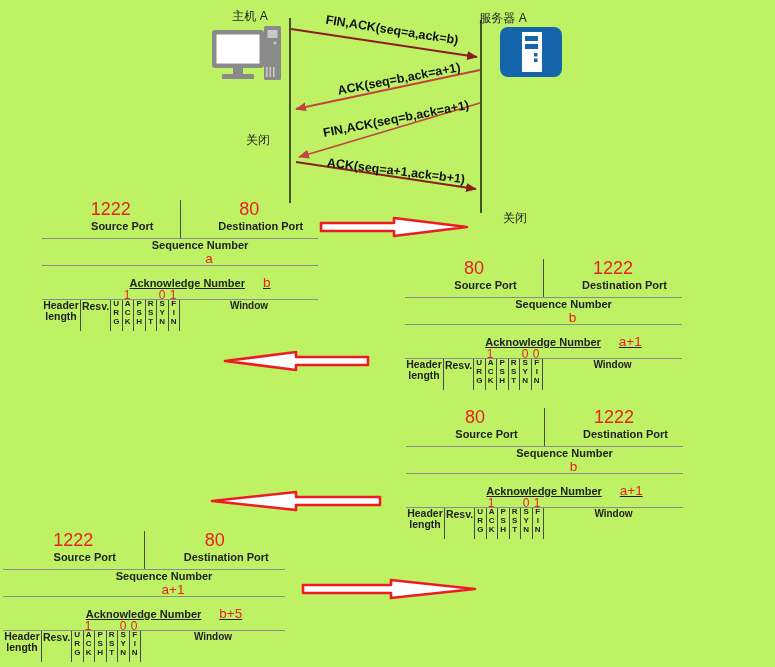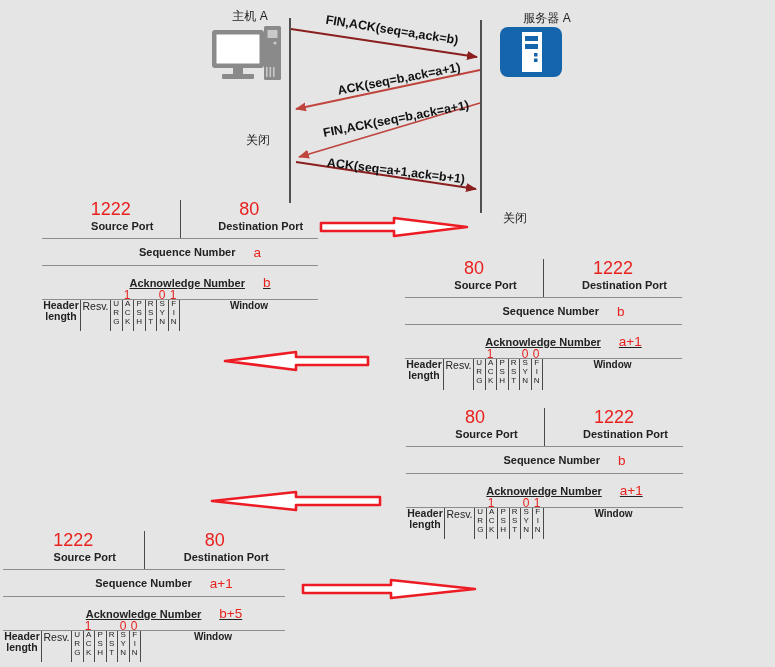--- a/index.html
+++ b/index.html
@@ -1,51 +1,51 @@
 <!DOCTYPE html>
 <html><head>
 <meta charset="utf-8">
 <style>
   html,body { margin:0; padding:0; background:#fff; }
   .canvas {
-    position:relative; width:775px; height:667px; background:#e5e5e5;
+    position:relative; width:775px; height:667px; background:#bef264;
     font-family:"Liberation Sans", sans-serif; overflow:hidden;
   }
   .abs { position:absolute; }
   svg.overlay { position:absolute; left:0; top:0; width:775px; height:667px; }
 
   
   .actor-label { font-size:12px; color:#222; text-align:center; }
   .close-label { font-size:12px; color:#222;margin-top:23px; }
   .msg-label { font-size:12.5px; font-weight:600; color:#111; text-align:center; white-space:nowrap; }
 
   
   .seg { position:absolute; color:#222; }
   .ports { display:flex; height:38px; }
   .half { flex:1; display:flex; flex-direction:column; align-items:center; }
   .half.first { border-right:1px solid #4a4a4a; }
   .pval { font-size:18px; line-height:1.05; }
   .plabel { font-size:11px; font-weight:600; margin-top:1px;padding-left:23px; }
   .red { color:#e8221e; }
   .row { position:relative; border-top:1.5px solid #8c8c8c; display:flex; align-items:center;
          justify-content:center; padding-left:40px; box-sizing:border-box; }
-  .row.seq-row { height:27px; }
+  .row.seq-row { height:27px;flex-direction:column; }
   .row.ack-row { height:34px;text-decoration:underline; }
   .flabel { font-size:11px; font-weight:600; }
   .fval { font-size:13.5px; margin-left:18px; }
   .fd { position:absolute; bottom:-2px; font-size:12px; width:12px; text-align:center;
         transform:translateX(-50%); line-height:1; }
   .flags { display:flex; border-top:1.5px solid #8c8c8c; height:31px; }
   .cell { display:flex; align-items:flex-start; justify-content:center; border-left:1px solid #4a4a4a;
           box-sizing:border-box; }
   .cell.nb { border-left:none; }
   .cell.hl { width:38px; font-size:10.5px; font-weight:600; text-align:center; line-height:1.05; }
-  .cell.resv { width:30px; font-size:10.5px; font-weight:400; }
+  .cell.resv { width:30px; font-size:10.5px; font-weight:700; }
   .cell.flag { width:11.5px; }
-  .stack { font-size:8px; font-weight:400; width:6px; word-break:break-all; line-height:1.12;
+  .stack { font-size:8px; font-weight:700; width:6px; word-break:break-all; line-height:1.12;
            text-align:center; }
   .cell.window { flex:1; font-size:10px; font-weight:600; }
 </style>
 </head>
 <body>
 
 <div class="canvas">
 
   <svg class="overlay" viewBox="0 0 775 667">
     <defs>
@@ -87,21 +87,21 @@
       <rect x="0" y="0" width="62" height="50" rx="8" fill="#1565ad"></rect>
       <rect x="22" y="5" width="20" height="40" fill="#fff"></rect>
       <rect x="25" y="9" width="13" height="5" fill="#1565ad"></rect>
       <rect x="25" y="17" width="13" height="5" fill="#1565ad"></rect>
       <rect x="34" y="26" width="3.5" height="3.5" fill="#1565ad"></rect>
       <rect x="34" y="31.5" width="3.5" height="3.5" fill="#1565ad"></rect>
     </g>
   </svg>
 
   <div class="abs actor-label" style="left:212px; top:8px; width:76px;">主机 A</div>
-  <div class="abs actor-label" style="left:512px; top:10px; width:70px;">服务器 A</div>
+  <div class="abs actor-label" style="left:468px; top:10px; width:70px;">服务器 A</div>
   <div class="abs close-label" style="left:246px; top:109px;">关闭</div>
   <div class="abs close-label" style="left:503px; top:187px;">关闭</div>
 
   <div class="abs msg-label" style="left:317px; top:23px; width:150px; transform:rotate(9deg);">FIN,ACK(seq=a,ack=b)</div>
   <div class="abs msg-label" style="left:334px; top:72px; width:130px; transform:rotate(-11deg);">ACK(seq=b,ack=a+1)</div>
   <div class="abs msg-label" style="left:321px; top:112px; width:150px; transform:rotate(-11deg);">FIN,ACK(seq=b,ack=a+1)</div>
   <div class="abs msg-label" style="left:326px; top:164px; width:140px; transform:rotate(7deg);">ACK(seq=a+1,ack=b+1)</div>
 
   <div class="seg" style="left:42px; top:200px; width:276px;">
     <div class="ports">

